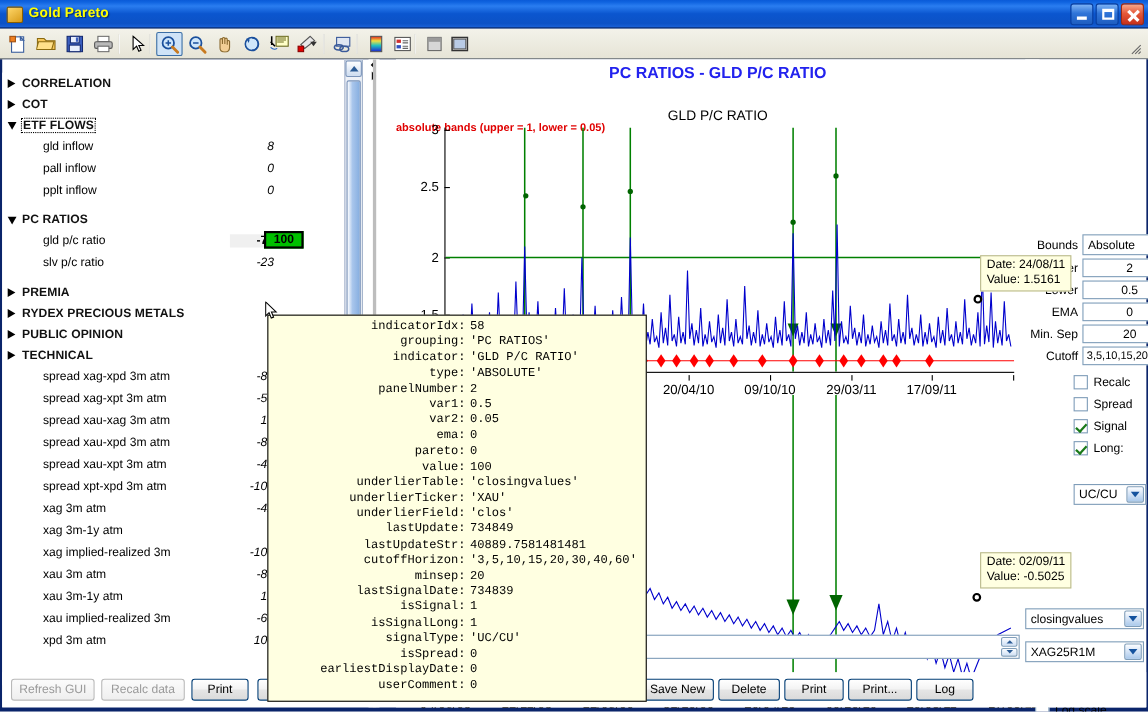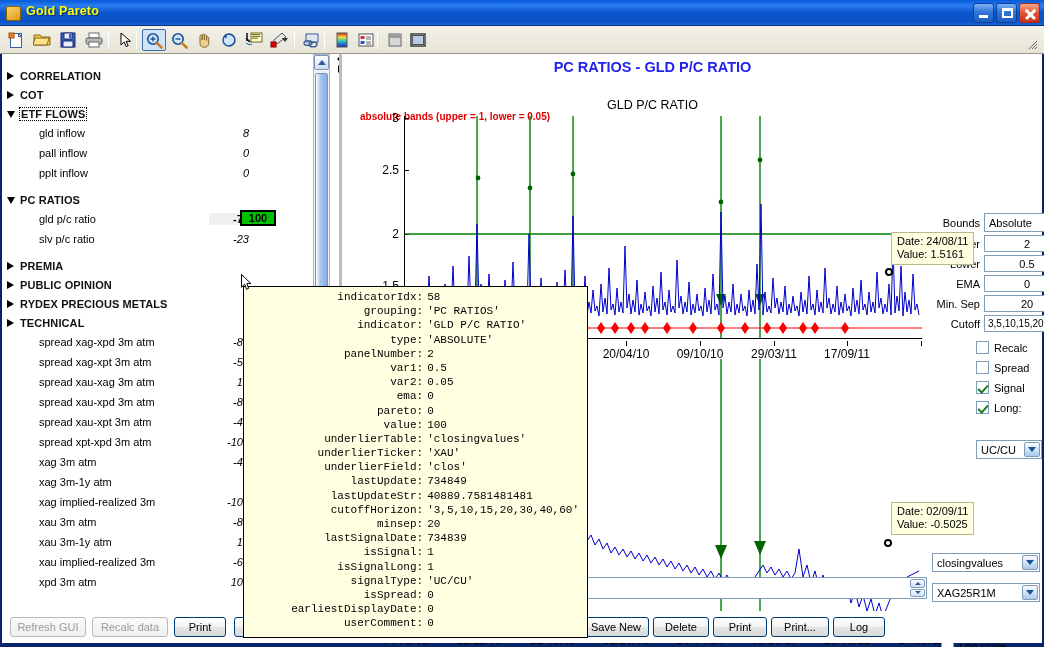--- a/index.html
+++ b/index.html
@@ -435,25 +435,25 @@
         <span class="val">-23</span>
       </div>
       <div class="spacer6"></div>
 
       <div class="grp">
         <div class="arrow closed"></div>
         <span class="lbl">PREMIA</span>
       </div>
       <div class="grp">
         <div class="arrow closed"></div>
-        <span class="lbl">PUBLIC OPINION</span>
+        <span class="lbl">RYDEX PRECIOUS METALS</span>
       </div>
       <div class="grp">
         <div class="arrow closed"></div>
-        <span class="lbl">RYDEX PRECIOUS METALS</span>
+        <span class="lbl">PUBLIC OPINION</span>
       </div>
       <div class="grp">
         <div class="arrow closed"></div>
         <span class="lbl">TECHNICAL</span>
       </div>
 
       <div class="row">
           <span>spread xag-xpd 3m atm</span>
           <span class="val">-87</span>
         </div>

